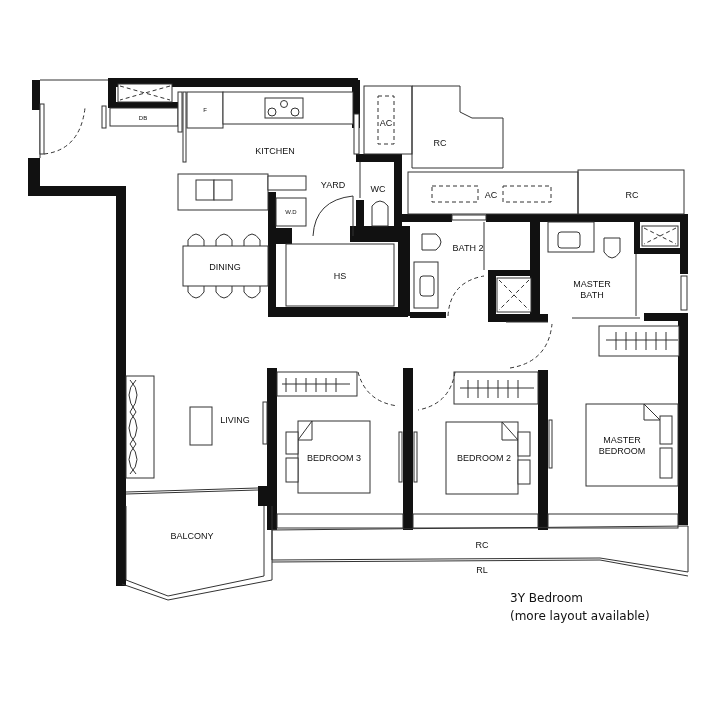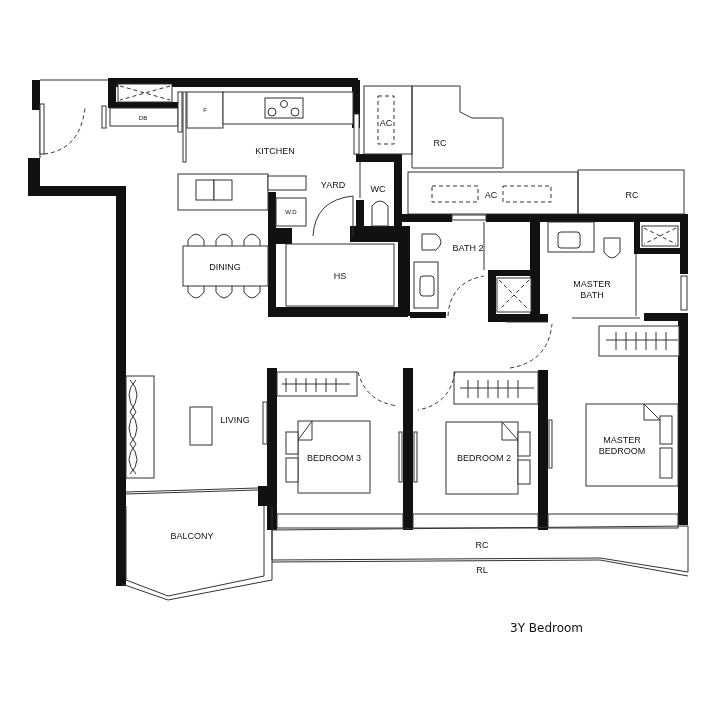--- a/index.html
+++ b/index.html
@@ -4,21 +4,21 @@
 <style>
   html, body { margin: 0; padding: 0; background: #ffffff; }
   body { width: 720px; height: 720px; position: relative; overflow: hidden; font-family: "Liberation Sans", sans-serif; }
   #plan { position: absolute; left: 0; top: 0; width: 720px; height: 720px; }
   .wall { fill: #111111; }
   .thin { fill: none; stroke: #333333; stroke-width: 1; }
   .thin2 { fill: #ffffff; stroke: #333333; stroke-width: 1; }
   .dash { fill: none; stroke: #333333; stroke-width: 1; stroke-dasharray: 4 3; }
   .lbl { font-family: "Liberation Sans", sans-serif; font-size: 9px; fill: #111111; text-anchor: middle; }
   .lbl-sm { font-family: "Liberation Sans", sans-serif; font-size: 6px; fill: #111111; text-anchor: middle; }
-  .caption { position: absolute; left: 510px; top: 589px; font-family: "DejaVu Sans", sans-serif; font-size: 12px; color: #111111; line-height: 18px; margin-top: 30px; }
+  .caption { position: absolute; left: 510px; top: 589px; font-family: "DejaVu Sans", sans-serif; font-size: 12px; color: #111111; line-height: 18px; }
 </style>
 </head>
 <body>
 
 <svg id="plan" viewBox="0 0 720 720" xmlns="http://www.w3.org/2000/svg">
 
   <rect class="wall" x="32" y="80" width="8" height="30"></rect>
   <rect class="wall" x="28" y="158" width="12" height="36"></rect>
 
   <rect class="wall" x="28" y="186" width="98" height="10"></rect>
@@ -215,13 +215,14 @@
   <rect class="thin2" x="548" y="514" width="130" height="14"></rect>
 
   <path class="thin" d="M272 530 L688 526 L688 572 L600 558 L272 560 Z"></path>
   <path class="thin" d="M272 562 L600 560 L688 576"></path>
   <text class="lbl" x="482" y="548">RC</text>
   <text class="lbl" x="482" y="573">RL</text>
 </svg>
 
 <div class="caption">
   <div>3Y Bedroom</div>
+  <div>(more layout available)</div>
 </div>
 
 </body></html>

